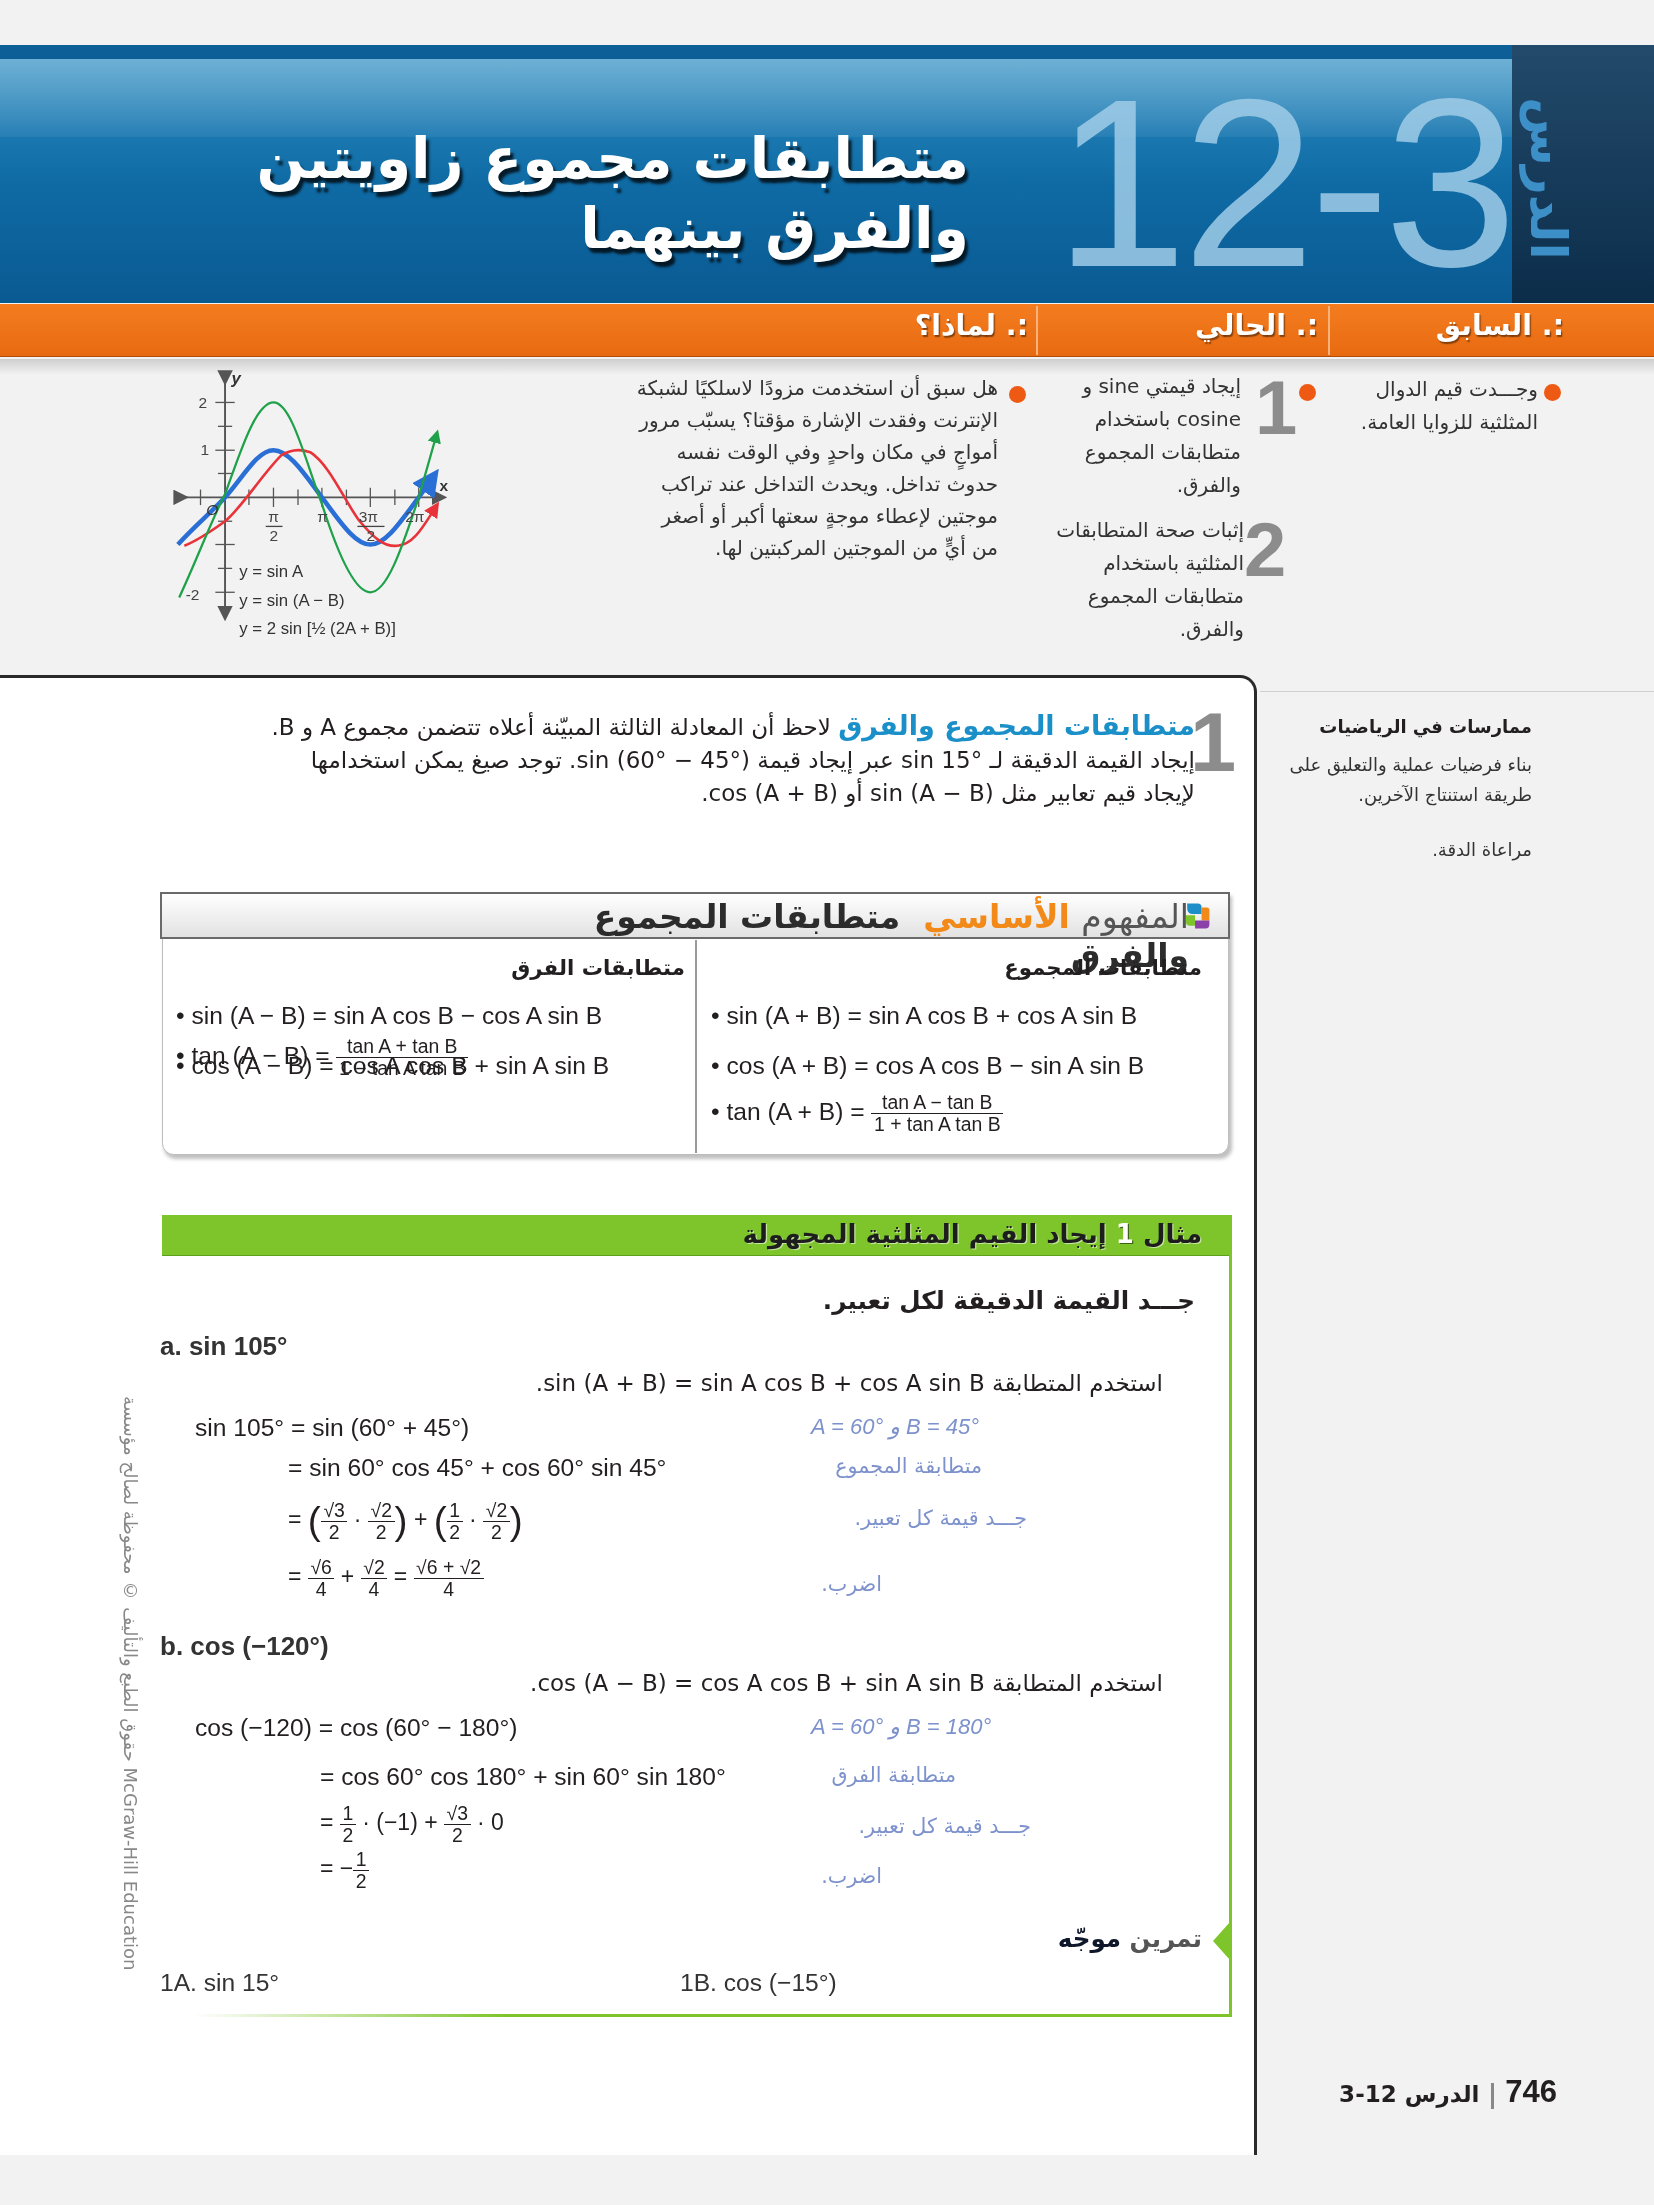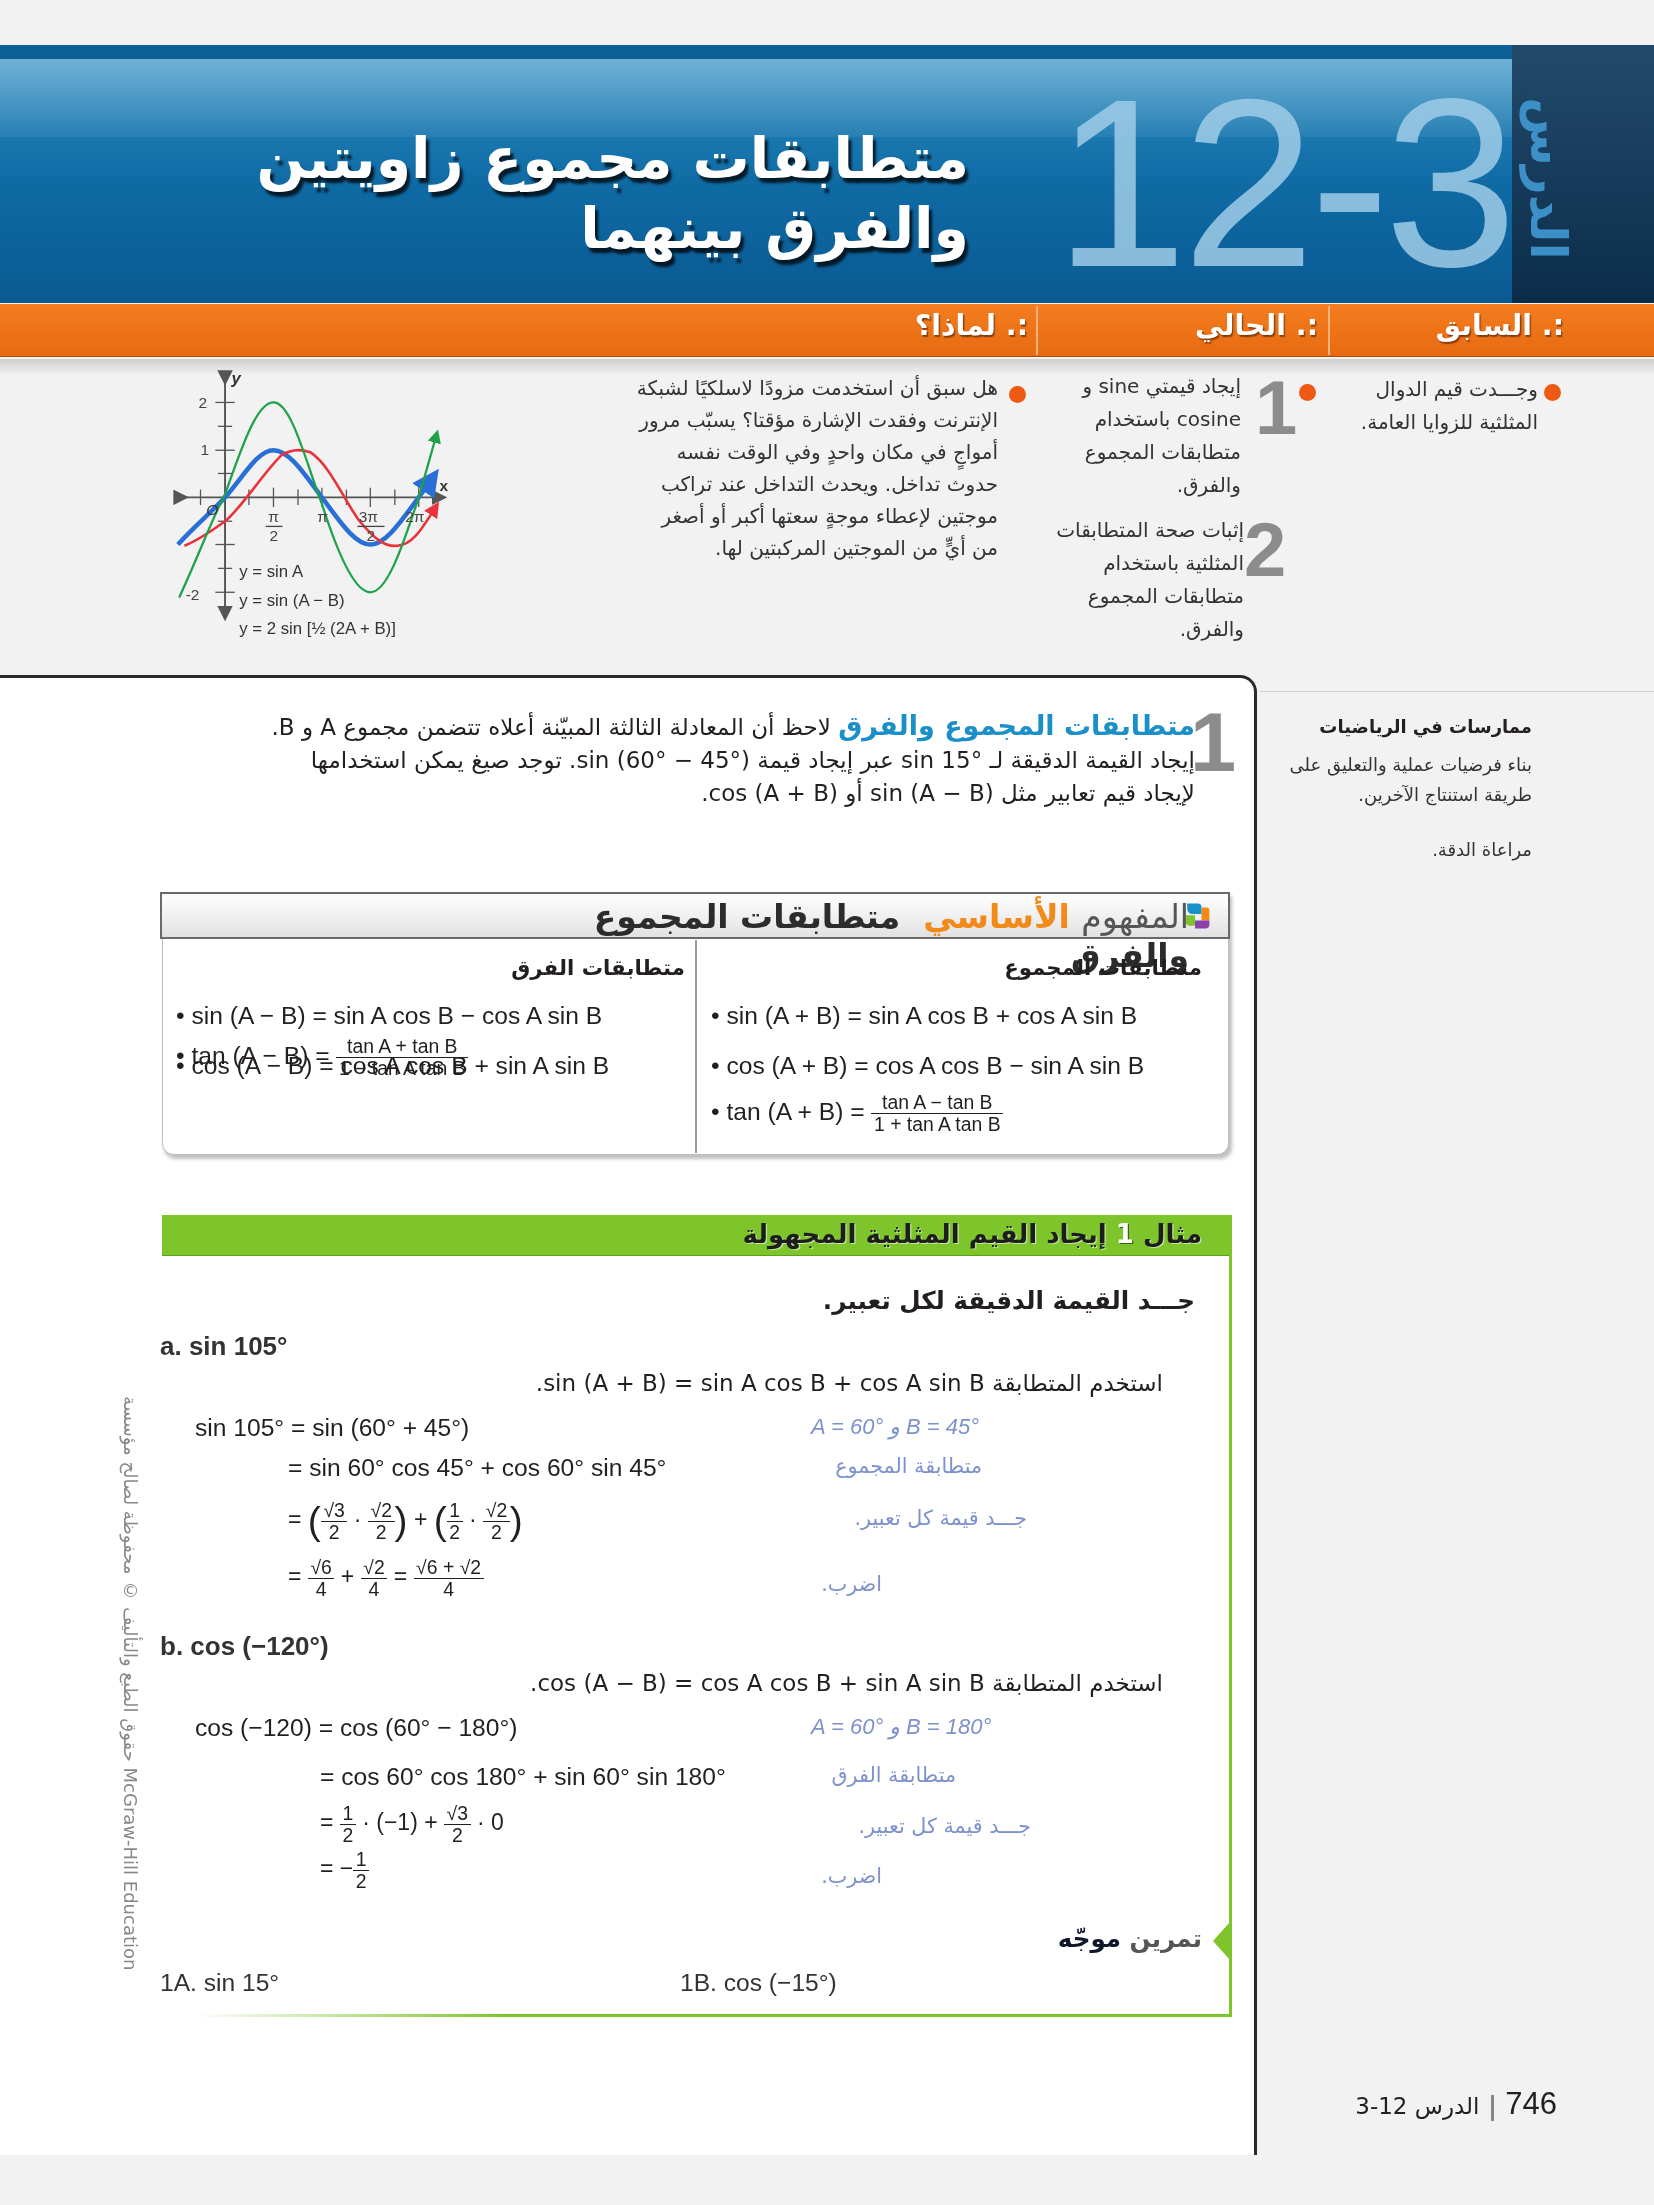--- a/index.html
+++ b/index.html
@@ -76,21 +76,21 @@
   .note { color: #7d92cc; font-size: 20.7px; white-space: nowrap; }
   .note-math { color: #7d92cc; font-family: "Liberation Sans", sans-serif; font-style: italic; font-size: 22px; white-space: nowrap; }
 
   .gp-tab { left: 1213px; top: 1922px; width: 0; height: 0; border-top: 19.4px solid transparent; border-bottom: 19.4px solid transparent; border-right: 17px solid #7dc52b; }
   .gp-label { left: 1034px; top: 1924px; width: 168px; font-weight: bold; font-size: 24.6px; color: #555; }
   .gp-label .g { color: #0f172a; }
   .gp-item { top: 1969px; font-family: "Liberation Sans", sans-serif; font-size: 24.6px; color: #333; white-space: nowrap; }
 
   .vert-copy { left: 102px; top: 1396px; width: 39px; height: 646px; writing-mode: vertical-rl; font-size: 18px; color: #888; white-space: nowrap; }
 
-  .footer { left: 1344px; top: 2074px; width: 213px; font-weight: normal; font-size: 23px; white-space: nowrap; margin-top: 12px; }
+  .footer { left: 1344px; top: 2074px; width: 213px; font-weight: bold; font-size: 23px; white-space: nowrap; }
   .footer .pg { font-family: "Liberation Sans", sans-serif; font-size: 31px; }
   .footer .sep { display: inline-block; width: 2.6px; height: 26px; background: #888; margin: 0 11.6px; vertical-align: middle; }
 </style>
 </head>
 <body>
 
 <div class="abs banner"></div>
 <div class="abs banner-top"></div>
 <div class="abs banner-gloss"></div>
 <div class="abs lesson-tab"></div>

